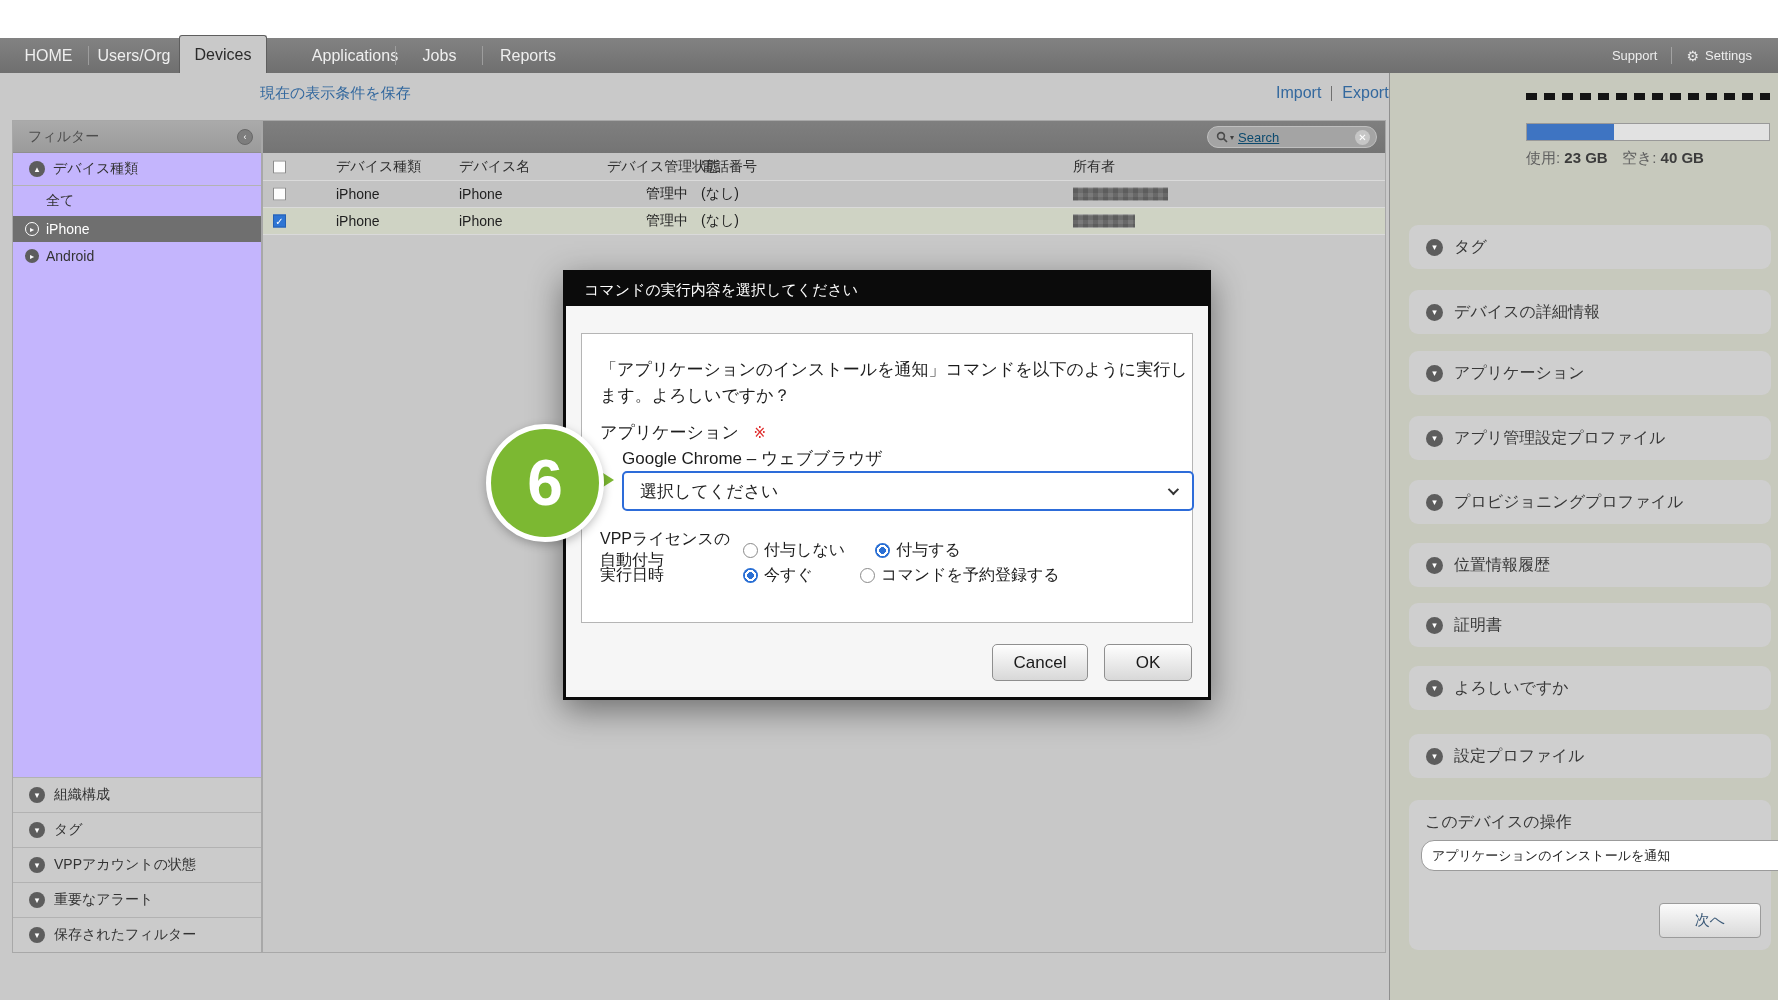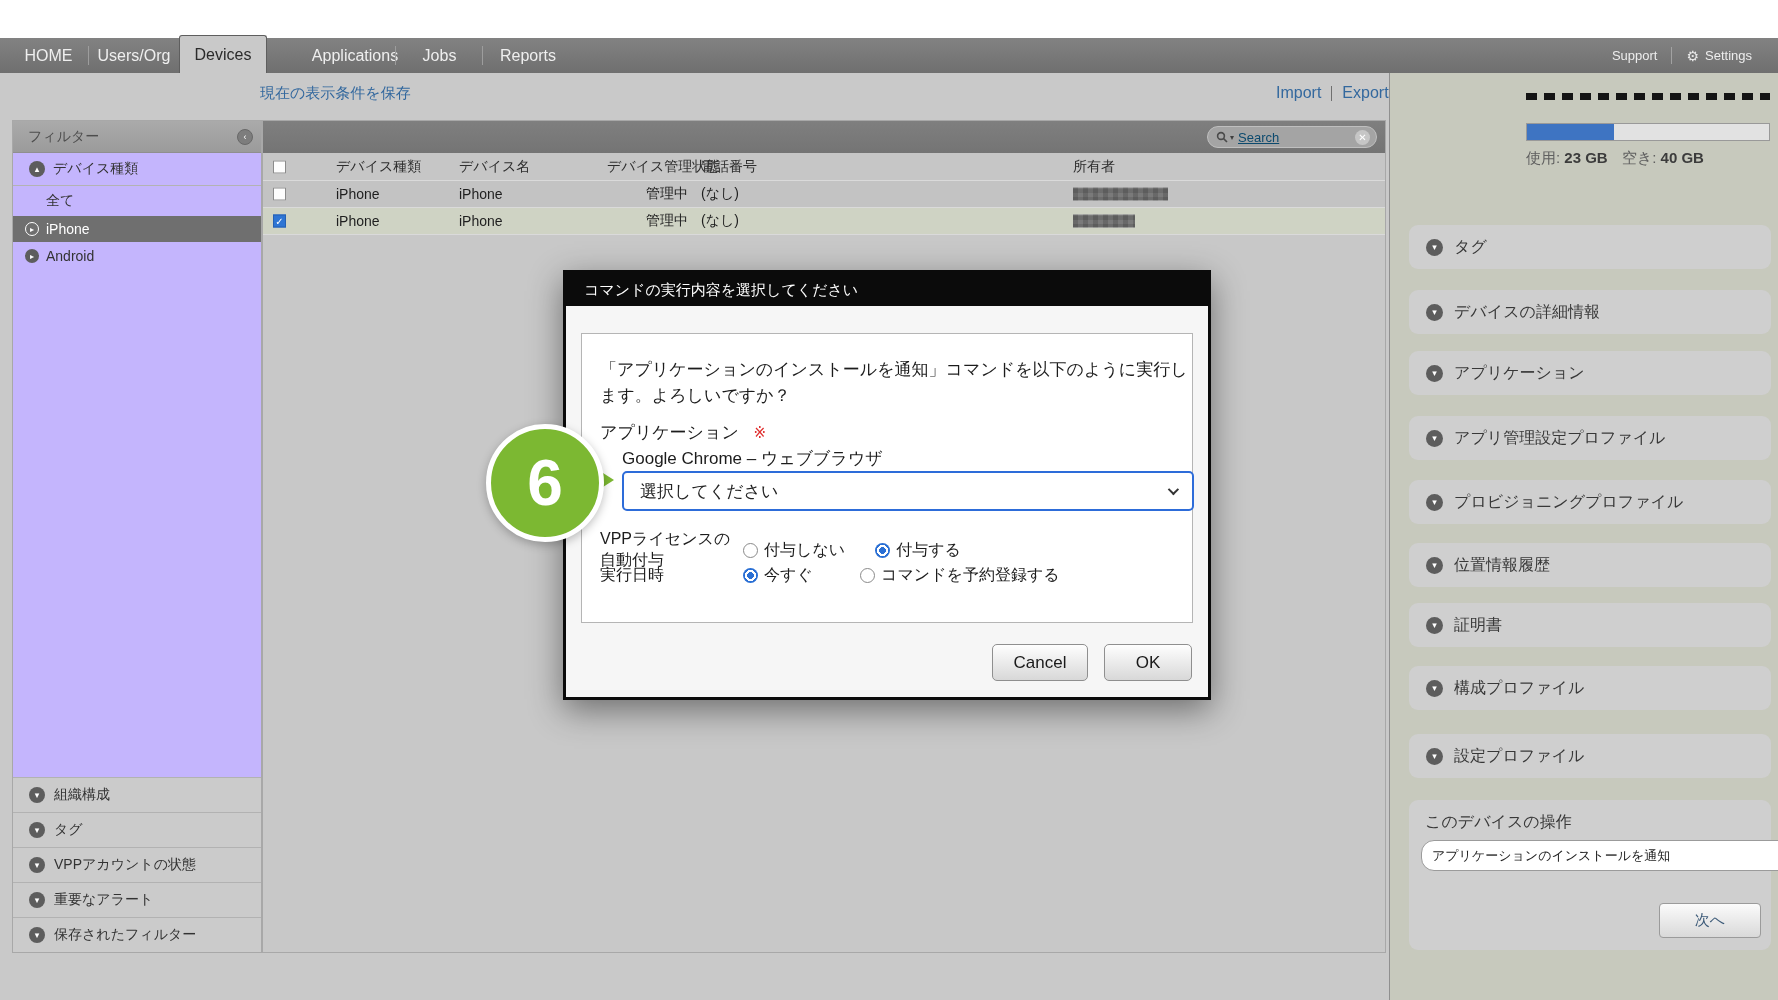--- a/index.html
+++ b/index.html
@@ -304,21 +304,21 @@
     <div class="acc-card" style="top:470px;">
       <span class="circle-ic">▾</span>
       <span>位置情報履歴</span>
     </div>
     <div class="acc-card" style="top:530px;">
       <span class="circle-ic">▾</span>
       <span>証明書</span>
     </div>
     <div class="acc-card" style="top:593px;">
       <span class="circle-ic">▾</span>
-      <span>構成プロファイル</span>
+      <span>よろしいですか</span>
     </div>
     <div class="acc-card" style="top:661px;">
       <span class="circle-ic">▾</span>
       <span>設定プロファイル</span>
     </div>
 
     <div class="actions-panel">
       <div class="actions-title">このデバイスの操作</div>
       <div class="cmd-select">
         <span>アプリケーションのインストールを通知</span>

